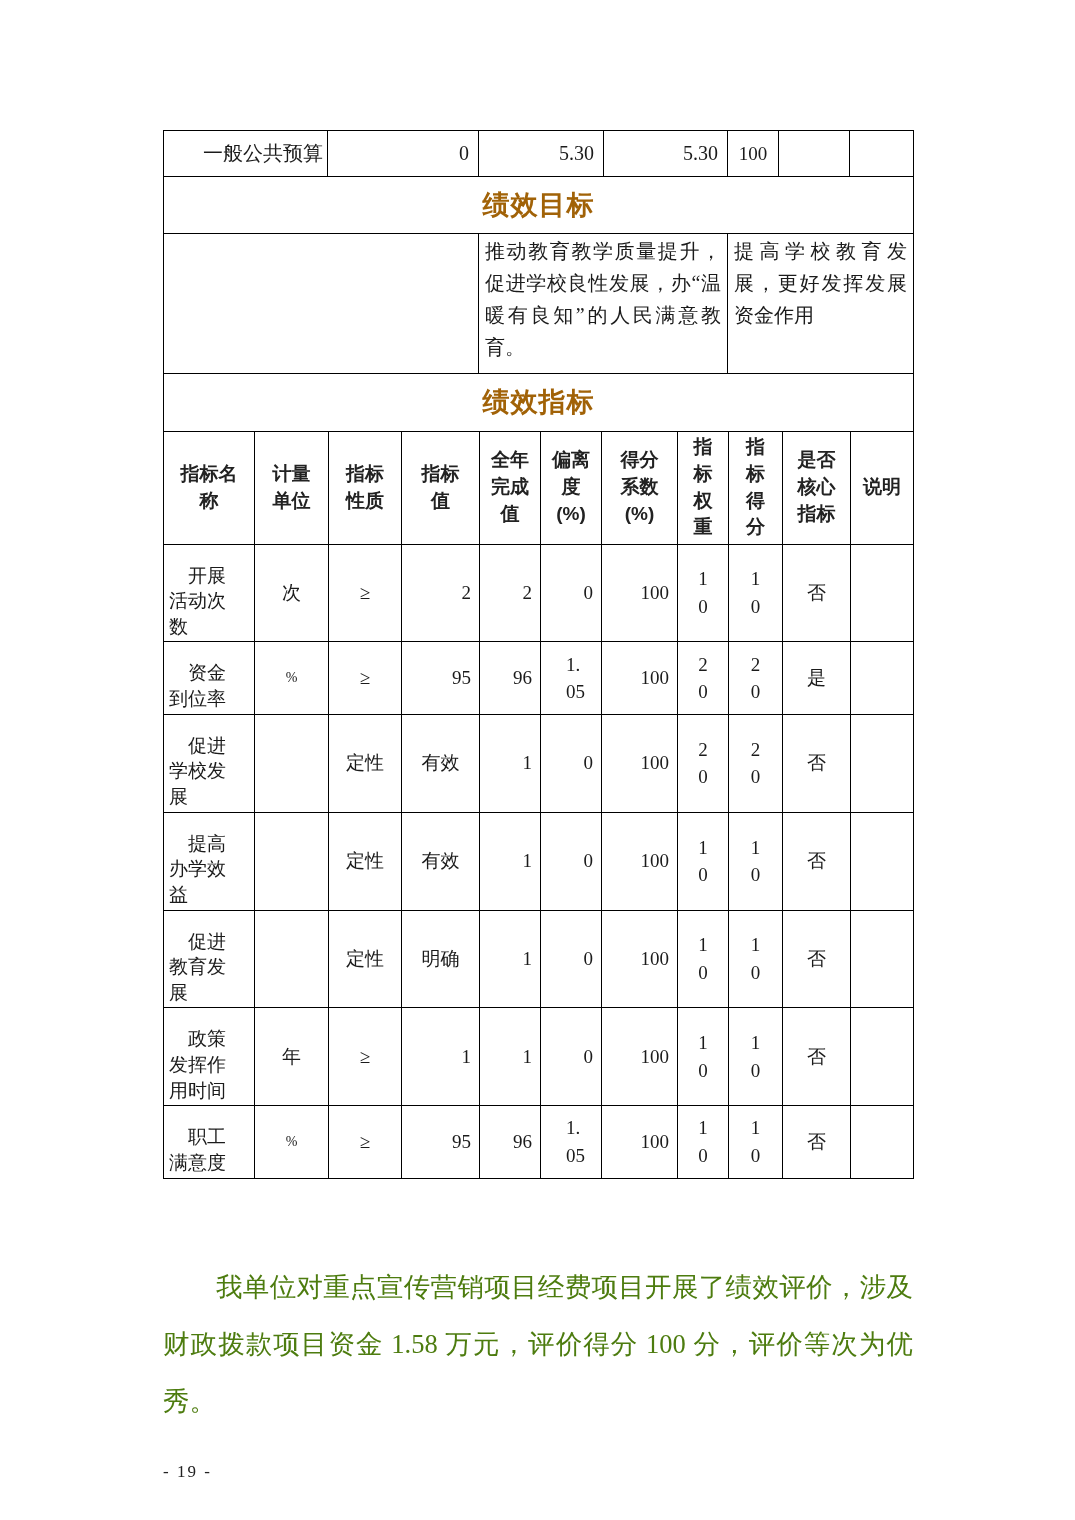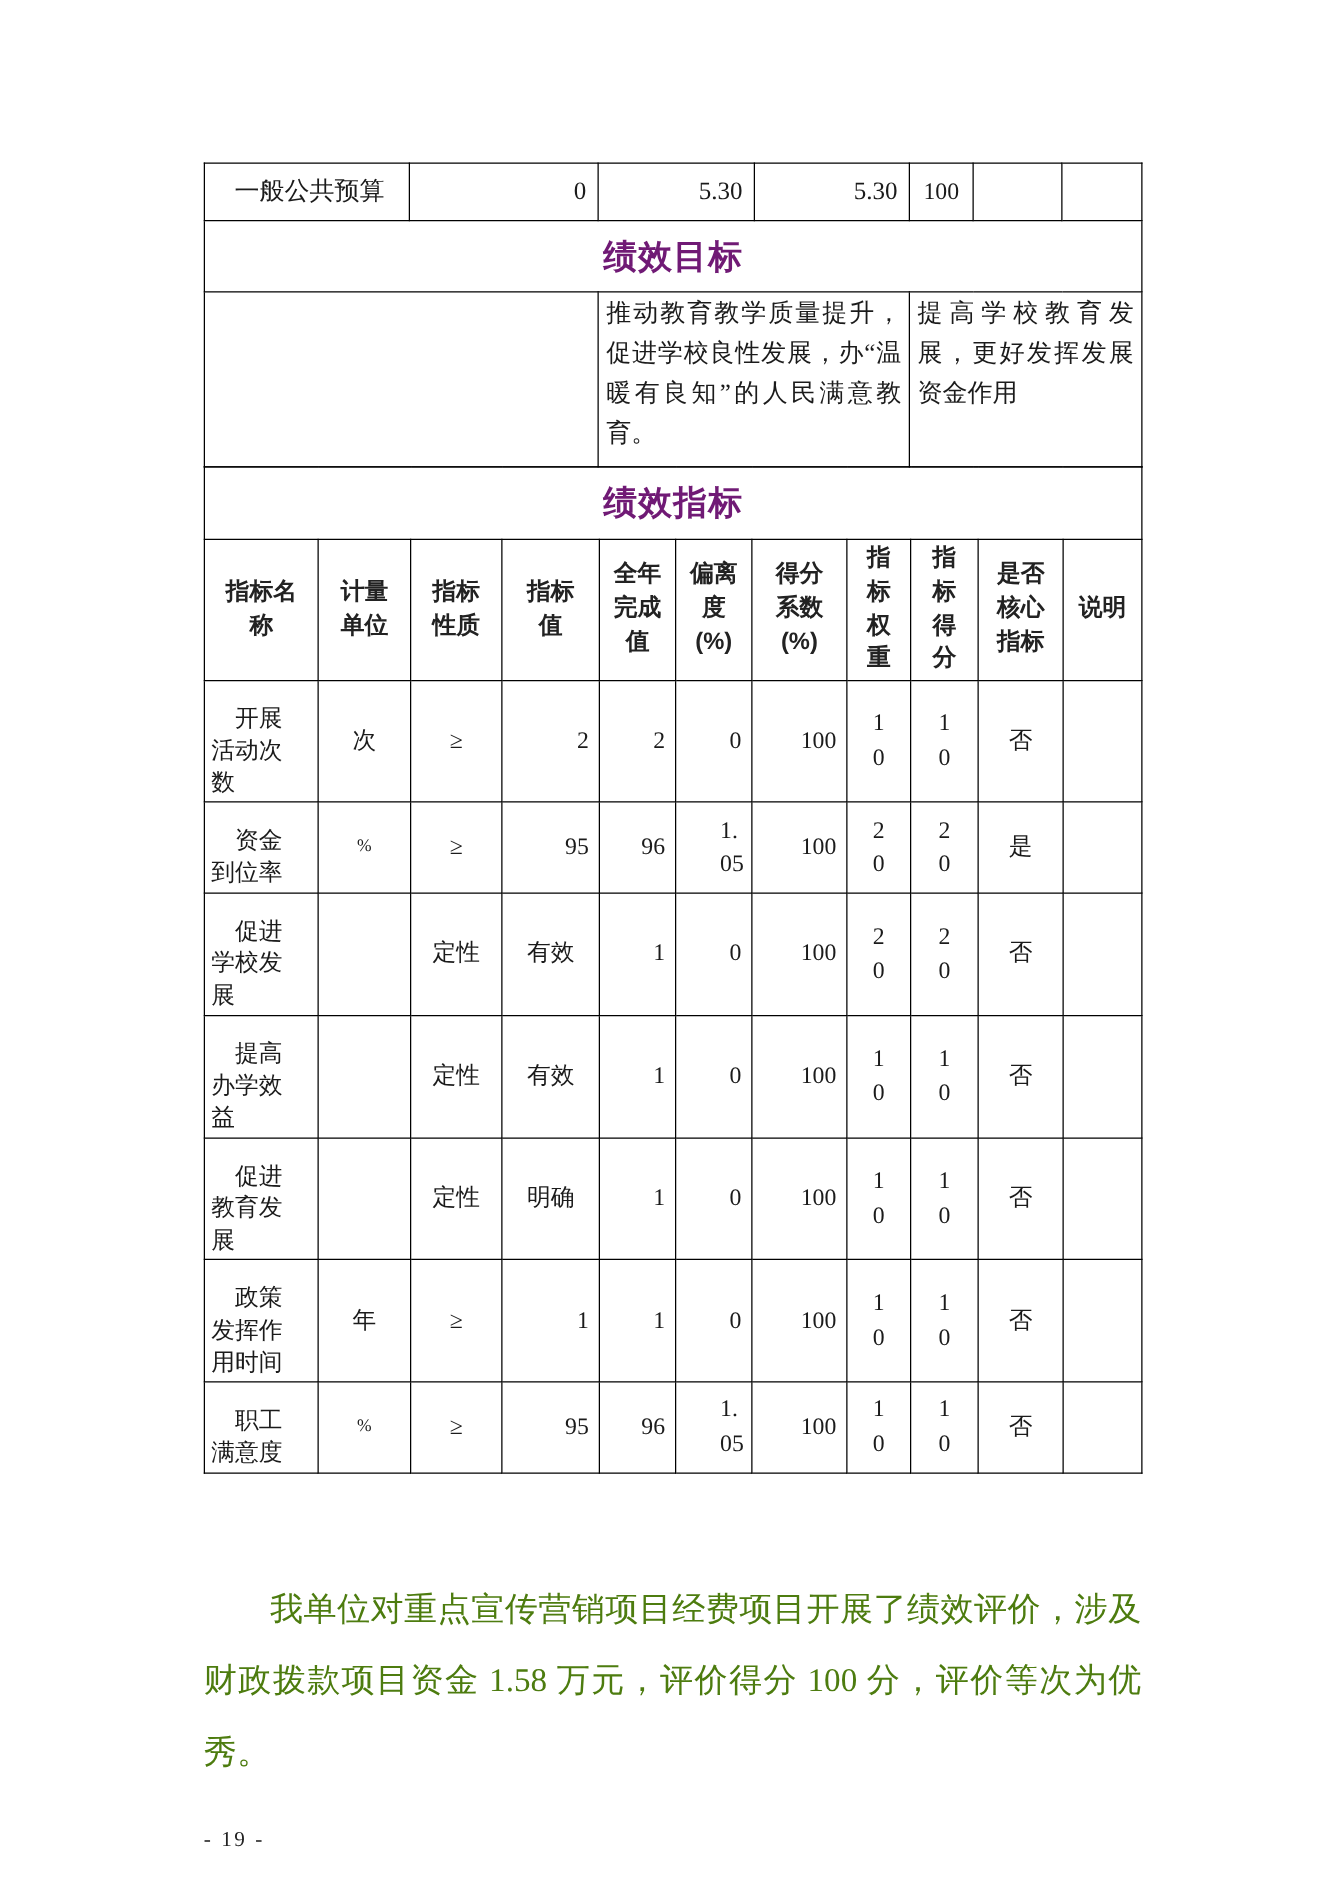--- a/index.html
+++ b/index.html
@@ -10,51 +10,51 @@
   .content{position:absolute;left:163px;top:130px;width:750px;}
   table.t{border-collapse:collapse;table-layout:fixed;width:750px;}
   table.t2{margin-top:-1.5px;}
   td{
     border:1.5px solid #000;box-sizing:border-box;vertical-align:middle;
     padding:2px 4px;overflow:hidden;font-size:19px;line-height:1.35;
   }
   
   td.band{
     font-family:"Liberation Sans","DejaVu Sans",sans-serif;font-weight:bold;
-    font-size:27px;color:#701a75;text-align:center;letter-spacing:1px;
+    font-size:27px;color:#a16207;text-align:center;letter-spacing:1px;
   }
   
   td.hd{
     font-family:"Liberation Sans","DejaVu Sans",sans-serif;font-weight:bold;
     font-size:20px;text-align:center;color:#222;
   }
   td.hd2{font-size:19px;line-height:1.42;padding:2px 1px;}
   .pre{white-space:pre-line;}
   
-  td.lab{text-align:center;padding-left:8px;font-size:20px;}
+  td.lab{text-align:right;padding-left:8px;font-size:20px;}
   td.num{text-align:right;padding-right:9px;font-size:20px;}
   td.ctr{text-align:center;font-size:19px;}
   td.body-cell{
     vertical-align:top;text-align:justify;font-size:20px;line-height:1.6;
     padding:1px 6px;
   }
   
   .nm{
     white-space:pre-line;text-indent:1em;text-align:left;line-height:1.35;
     padding-left:1px;
     margin-top:16px;
   }
   td.dnum{text-align:right;padding-right:8px;font-size:19px;}
   td.unit-sm{font-size:14px;text-align:center;}
   .stack{
     width:12px;margin:0 auto;word-break:break-all;line-height:1.45;
     text-align:center;
   }
   .devw{
-    width:20px;margin-left:auto;margin-right:1px;word-break:break-all;
+    width:20px;margin-left:auto;margin-right:11px;word-break:break-all;
     line-height:1.45;text-align:left;
   }
   
   .para{
     margin:80px 0 0 0;width:750px;font-size:26.5px;line-height:57px;
     text-align:justify;text-indent:2em;color:#4d7c0f;
   }
   .footer{
     margin-top:32px;width:750px;text-align:left;font-size:17px;color:#222;
     letter-spacing:2px;

